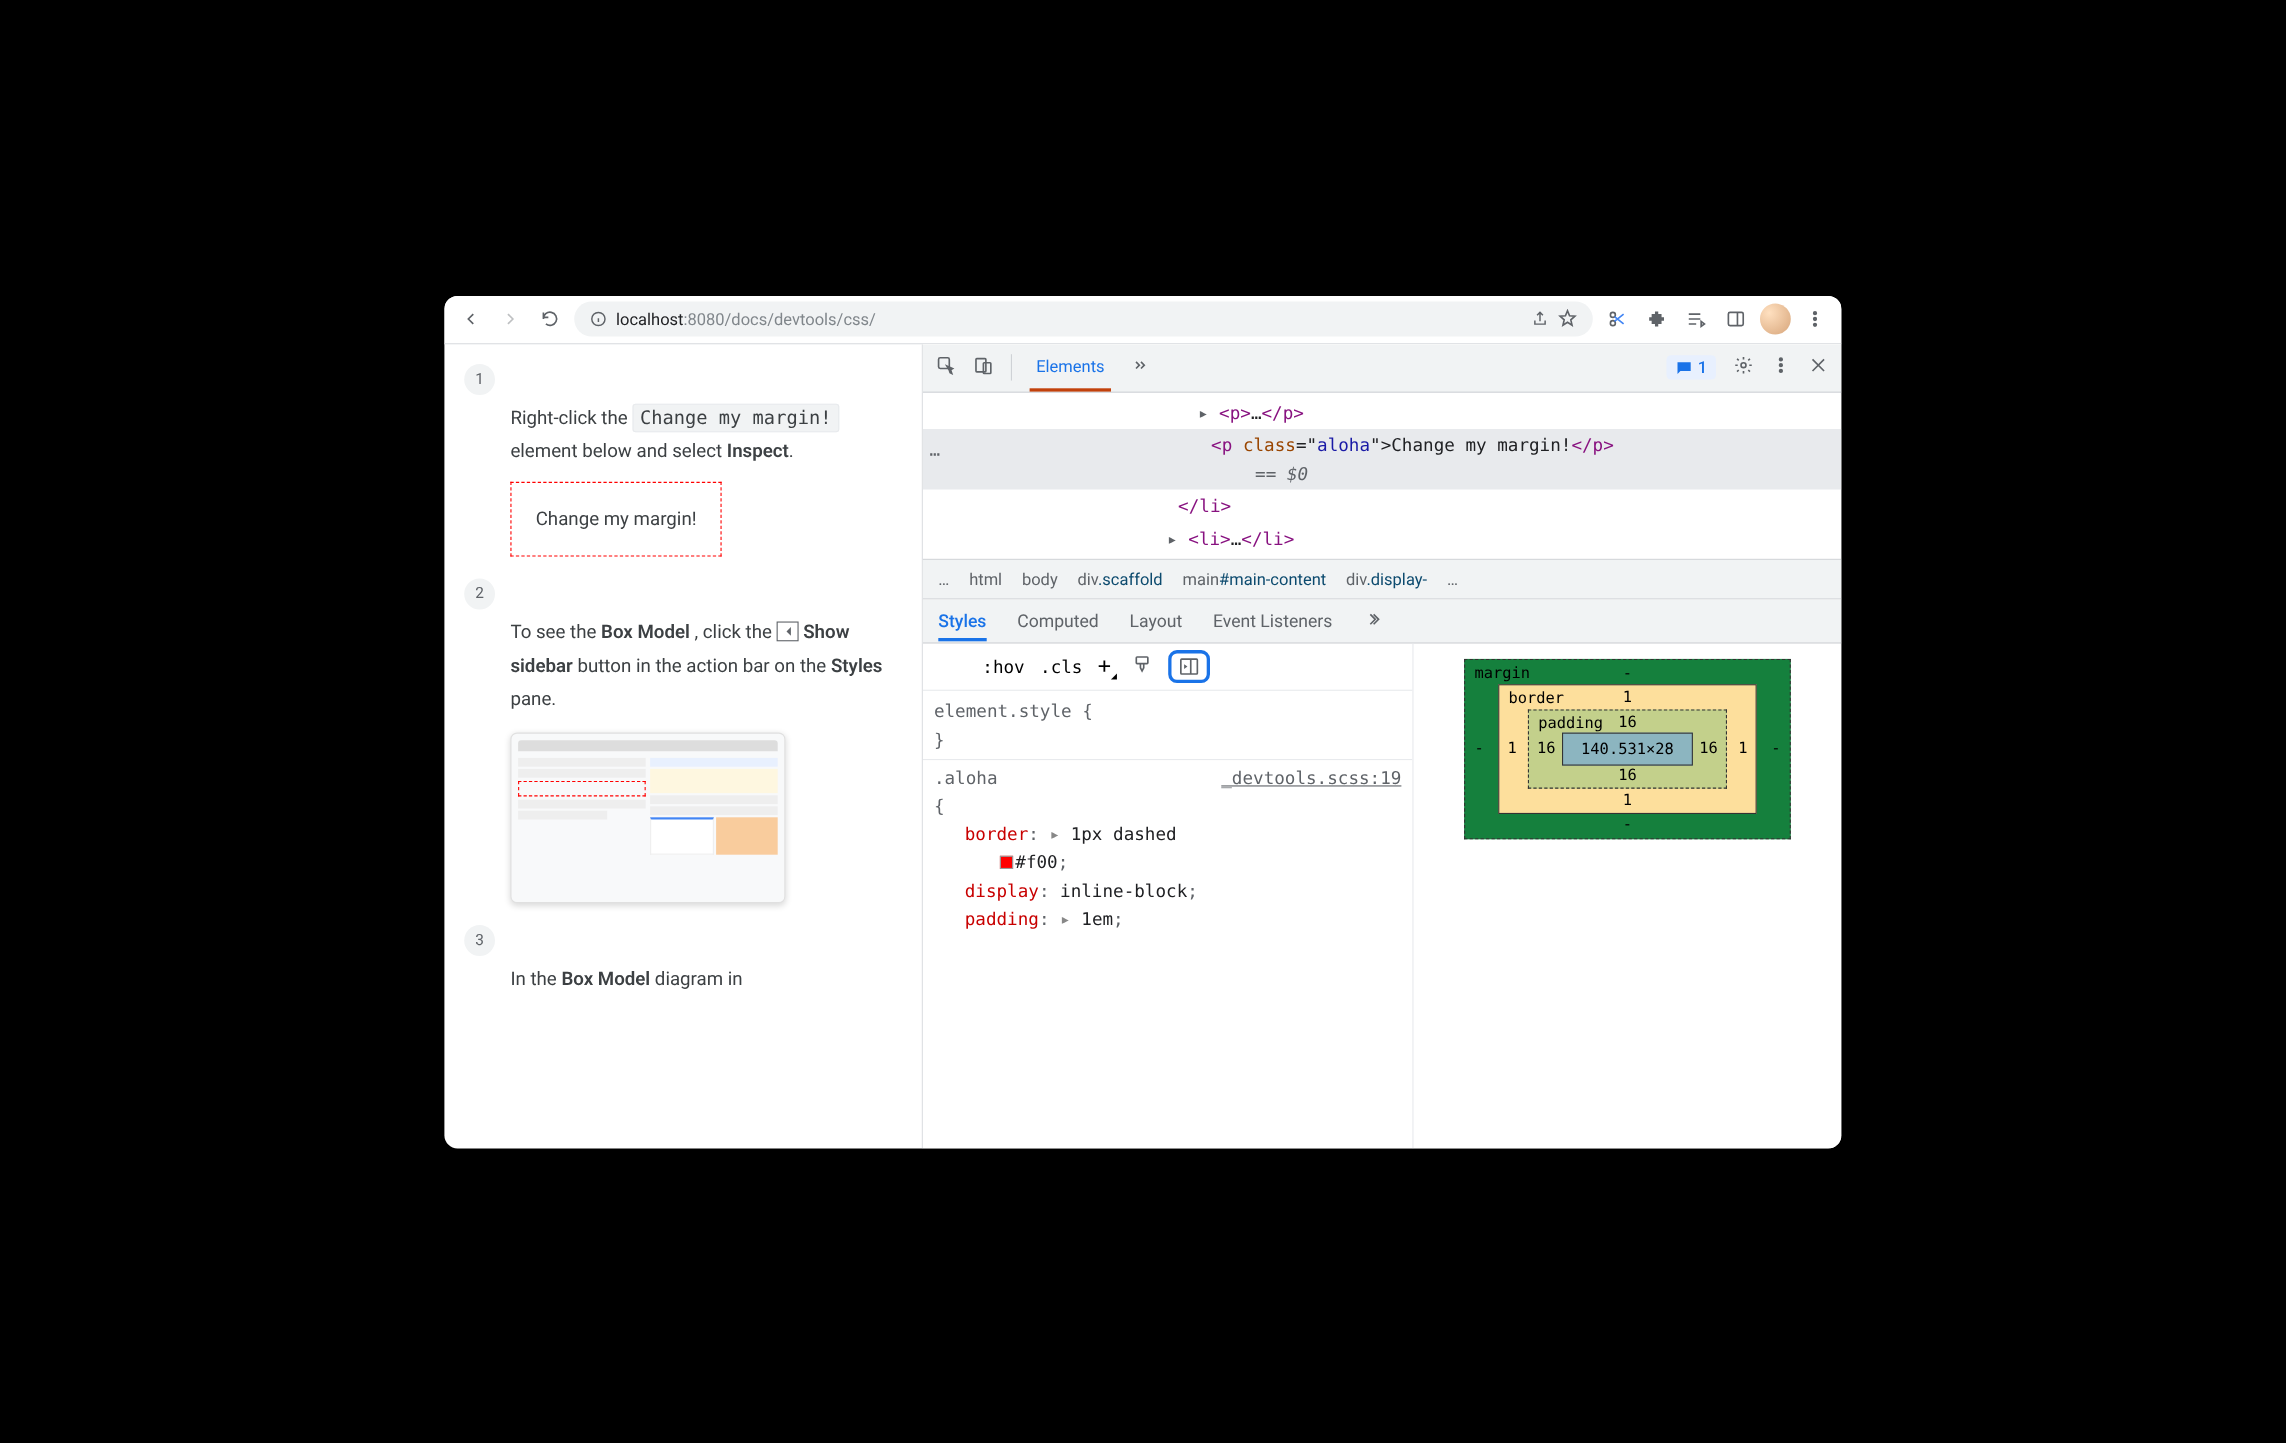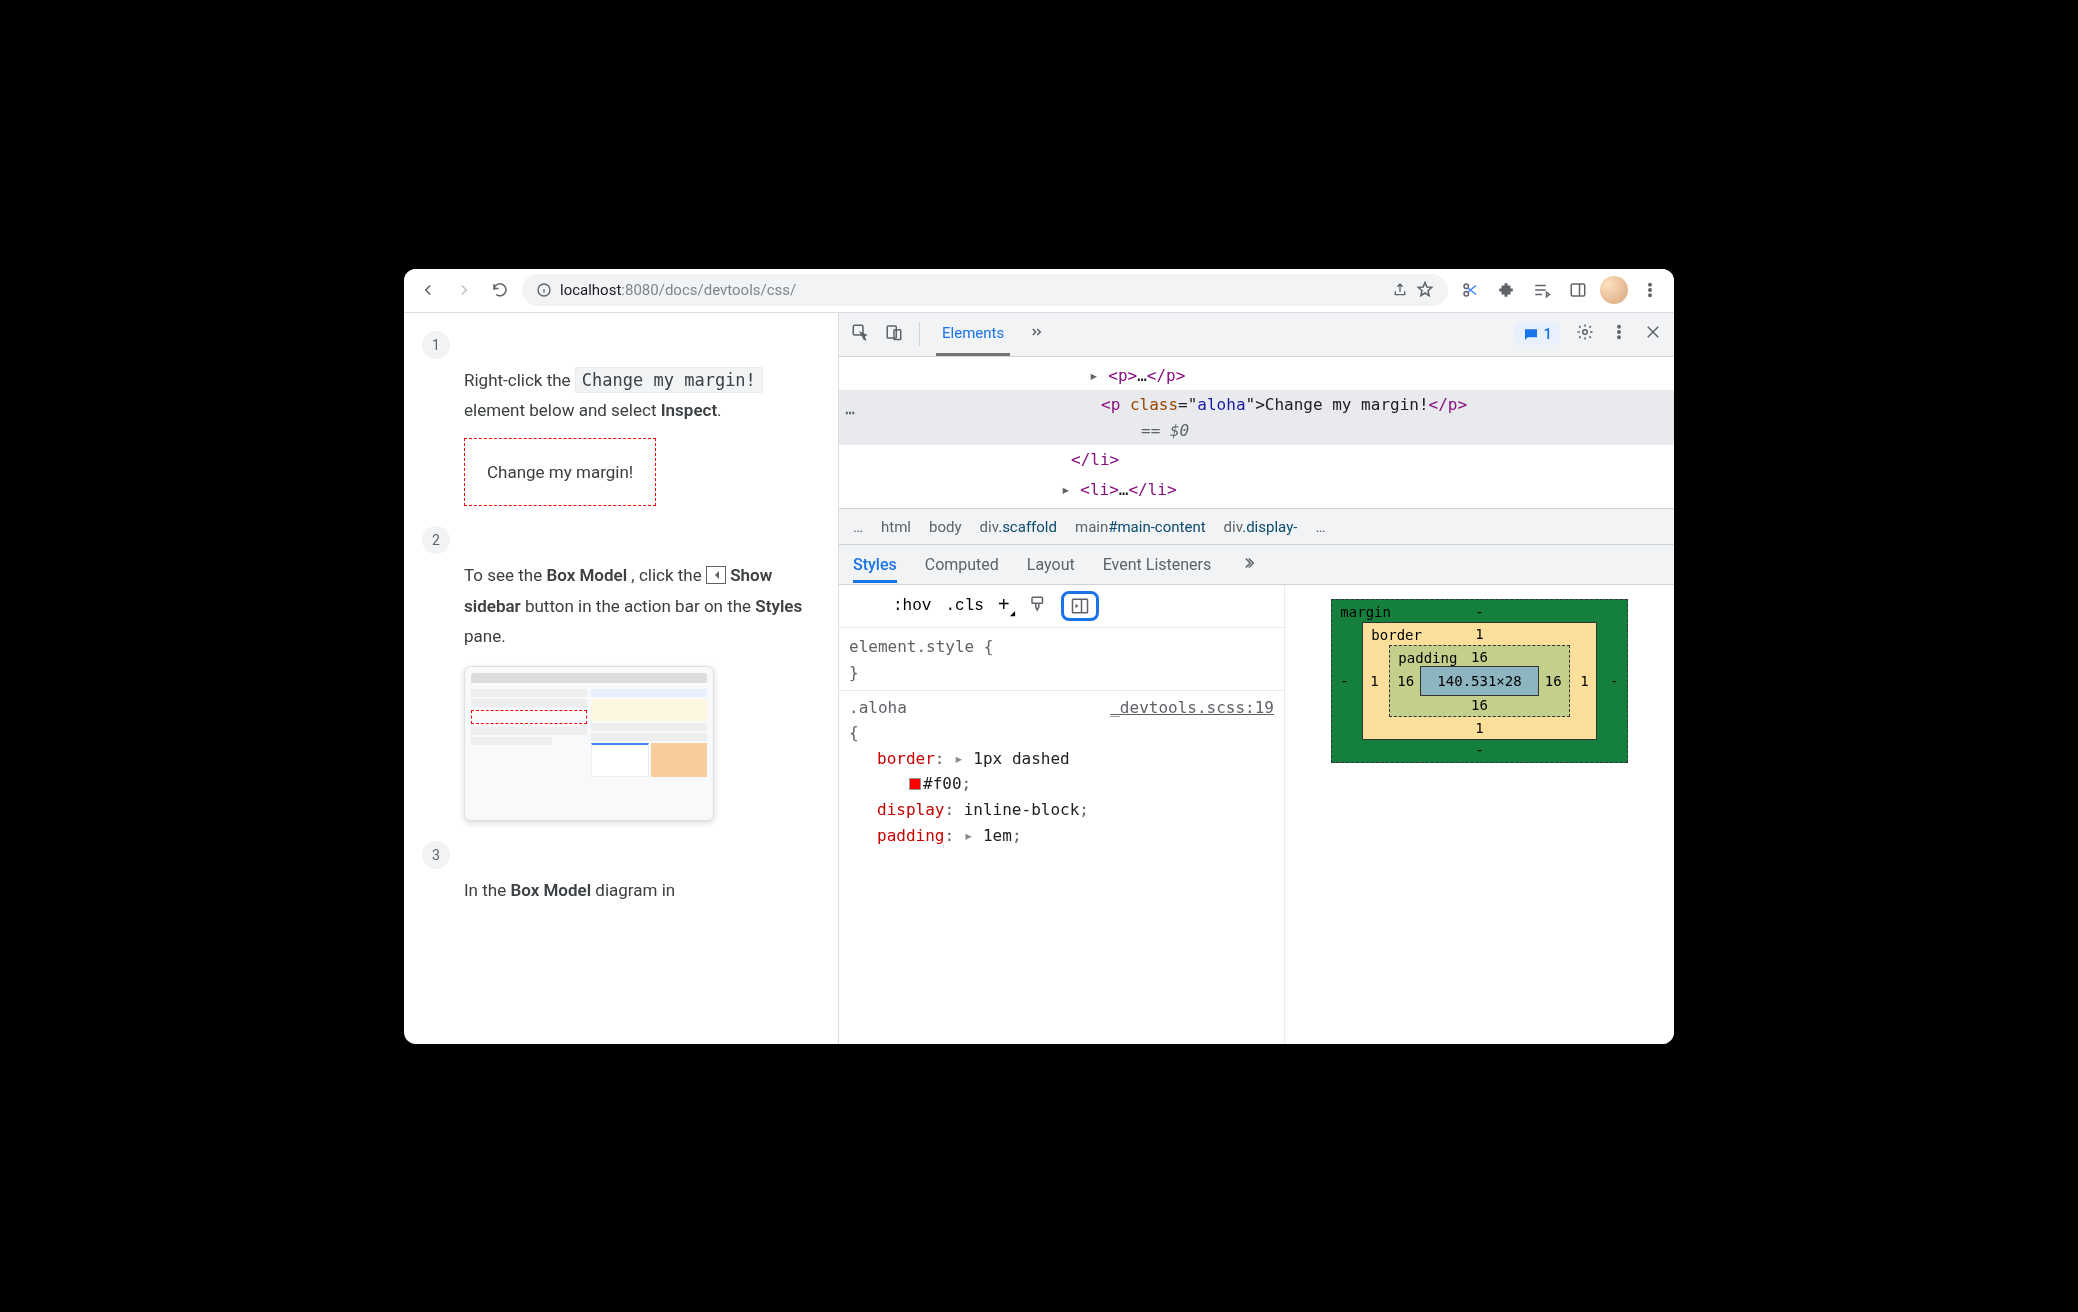--- a/index.html
+++ b/index.html
@@ -77,41 +77,41 @@
   .bold{font-weight:600;}
   .demo-box{margin-top:12px;border:1px dashed #f00;padding:18px 22px;display:inline-block;font-size:17px;}
   .btnicon{display:inline-block;width:20px;height:18px;border:1px solid #5f6368;position:relative;vertical-align:-3px;}
   .btnicon::before{content:"";position:absolute;left:4px;top:4px;border:4px solid transparent;border-right-color:#5f6368;}
   .thumb{margin-top:14px;width:250px;height:155px;background:#f8f9fa;border:1px solid #e0e0e0;border-radius:6px;box-shadow:0 2px 6px rgba(0,0,0,.15);padding:6px;font-size:7px;color:#999;overflow:hidden;}
   
   .devtools{flex:1;display:flex;flex-direction:column;background:#fff;font-size:15px;}
   .dt-top{height:44px;border-bottom:1px solid #cfd2d6;background:#f1f3f4;display:flex;align-items:center;padding:0 12px;gap:16px;}
   .dt-top .sep{width:1px;height:24px;background:#cfd2d6;}
   .dt-tab{color:#5f6368;padding:0 6px;height:100%;display:flex;align-items:center;}
-  .dt-tab.active{color:#1a73e8;border-bottom:3px solid #737373;}
+  .dt-tab.active{color:#1a73e8;border-bottom:3px solid #c2410c;}
   .issue-badge{color:#1a73e8;background:#e8f0fe;border-radius:4px;padding:2px 8px;display:flex;align-items:center;gap:4px;font-weight:500;}
   .dt-icon svg{width:18px;height:18px;stroke:#5f6368;fill:none;stroke-width:2;}
   .dt-dom{font-family:ui-monospace,Menlo,monospace;font-size:16px;line-height:1.6;padding:4px 0;border-bottom:1px solid #cfd2d6;}
   .dt-dom .row{padding:2px 12px;}
   .dt-dom .sel{background:#e8eaed;position:relative;}
   .dt-dom .sel::before{content:"⋯";position:absolute;left:6px;top:10px;color:#5f6368;font-size:16px;letter-spacing:-2px;}
   .tag{color:#881280;}
   .attr{color:#994500;}
   .str{color:#1a1aa6;}
   .txt{color:#202124;}
   .disc{color:#5f6368;}
   .eq{color:#5f6368;font-style:italic;}
   .breadcrumb{height:36px;background:#f1f3f4;border-bottom:1px solid #cfd2d6;display:flex;align-items:center;padding:0 14px;gap:18px;font-size:15px;overflow:hidden;}
   .breadcrumb span{color:#5f6368;}
   .breadcrumb .cls{color:#0c4a6e;}
   .subtabs{height:40px;border-bottom:1px solid #cfd2d6;background:#f1f3f4;display:flex;align-items:center;padding:0 14px;gap:28px;color:#5f6368;font-size:16px;}
   .subtabs .active{color:#1a73e8;border-bottom:3px solid #1a73e8;padding-bottom:6px;margin-bottom:-8px;font-weight:500;}
   .styles-area{display:flex;flex:1;overflow:hidden;}
   .styles-left{flex:1;display:flex;flex-direction:column;font-family:ui-monospace,Menlo,monospace;}
-  .filterbar{display:flex;align-items:center;gap:14px;padding:6px 10px;border-bottom:1px solid #e8eaed;font-size:16px;font-family:Liberation Mono, monospace;}
+  .filterbar{display:flex;align-items:center;gap:14px;padding:6px 10px;border-bottom:1px solid #e8eaed;font-size:16px;}
   .filterbar input{border:none;outline:none;font:inherit;width:30px;background:transparent;}
   .sidebar-btn{border:3px solid #1a73e8;border-radius:8px;padding:3px 6px;display:flex;align-items:center;}
   .rules{padding:6px 10px;font-size:16px;line-height:1.6;color:#5f6368;overflow:auto;}
   .rules .sel2{color:#5f6368;}
   .rules .src{float:right;color:#5f6368;text-decoration:underline;}
   .rules .prop{color:#c80000;}
   .rules .val{color:#202124;}
   .swatch{display:inline-block;width:12px;height:12px;background:#f00;border:1px solid #999;vertical-align:-1px;margin-right:2px;}
   .tri{color:#888;}
   .boxmodel{width:390px;border-left:1px solid #e8eaed;padding:14px;display:flex;align-items:flex-start;justify-content:center;}

